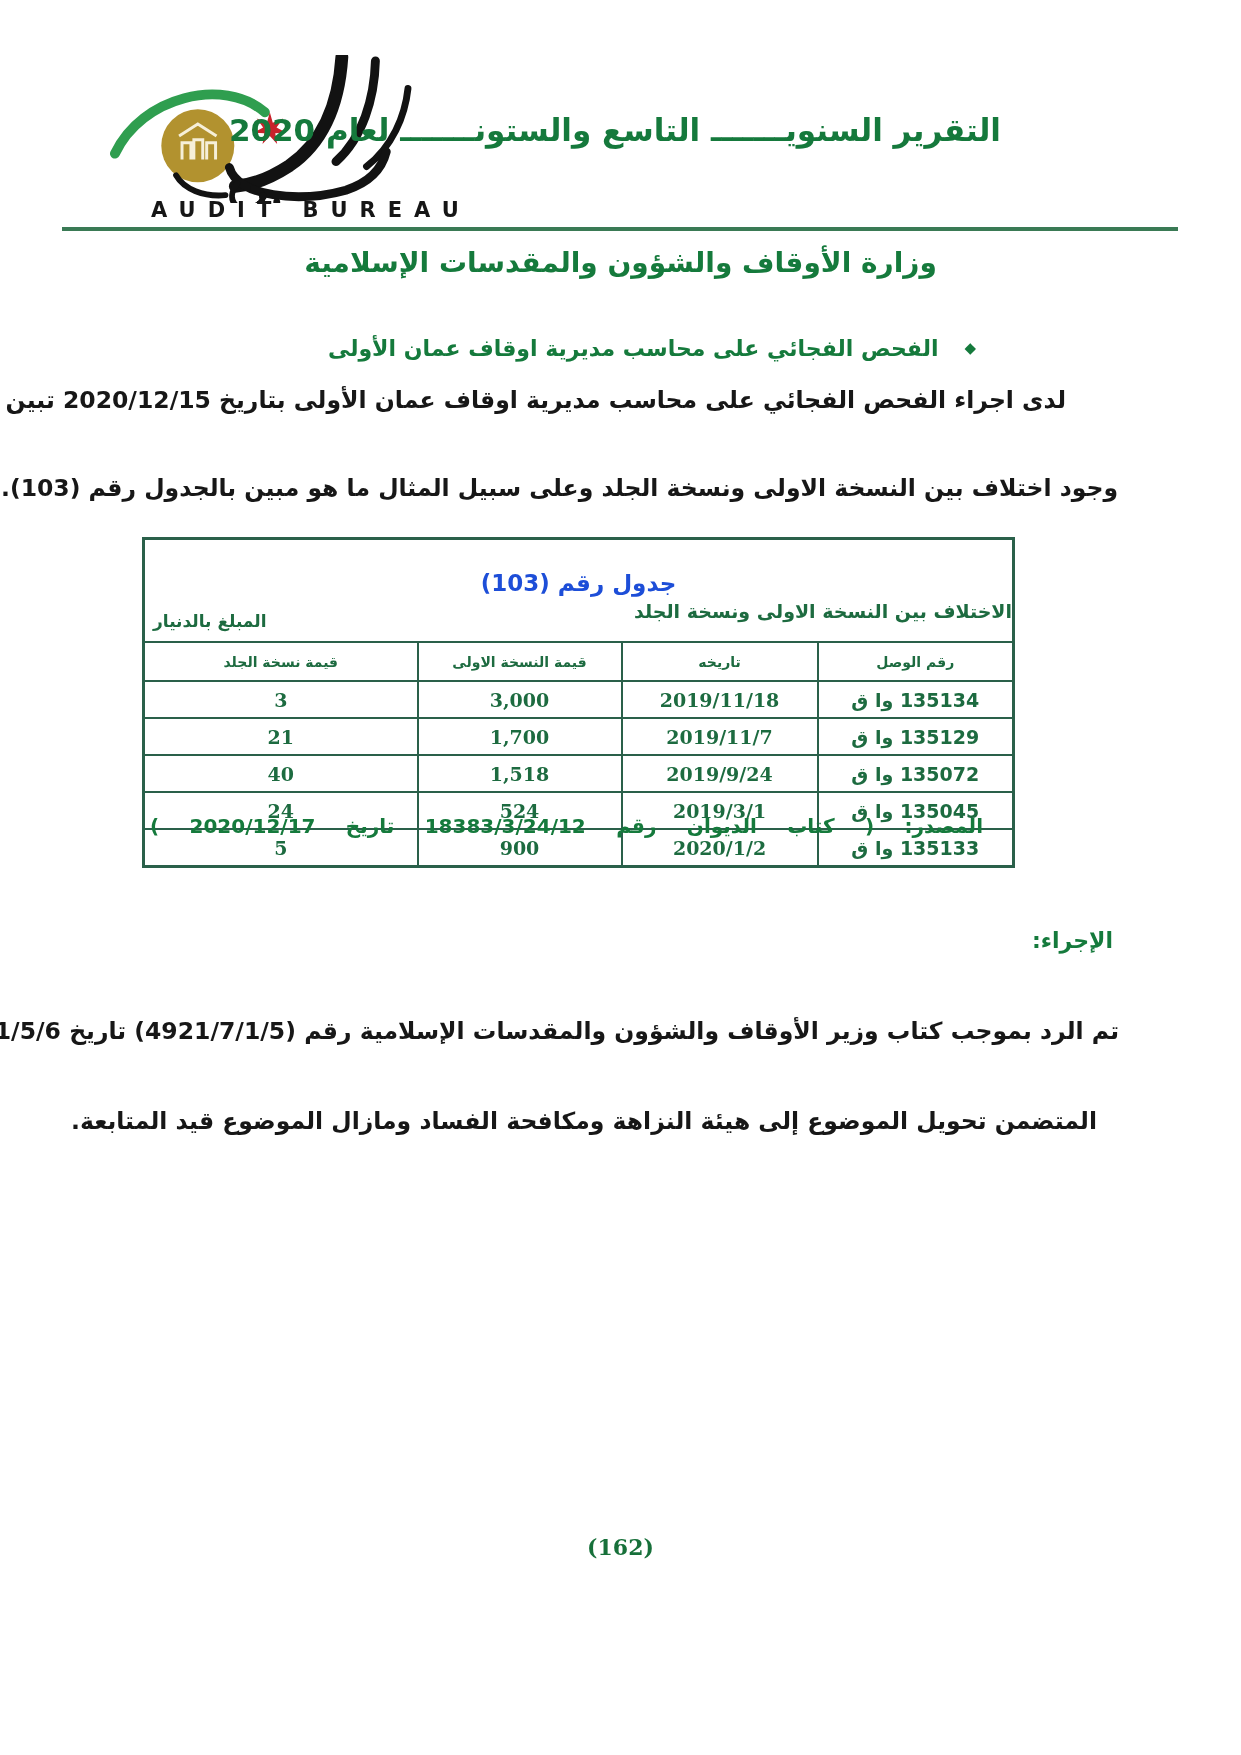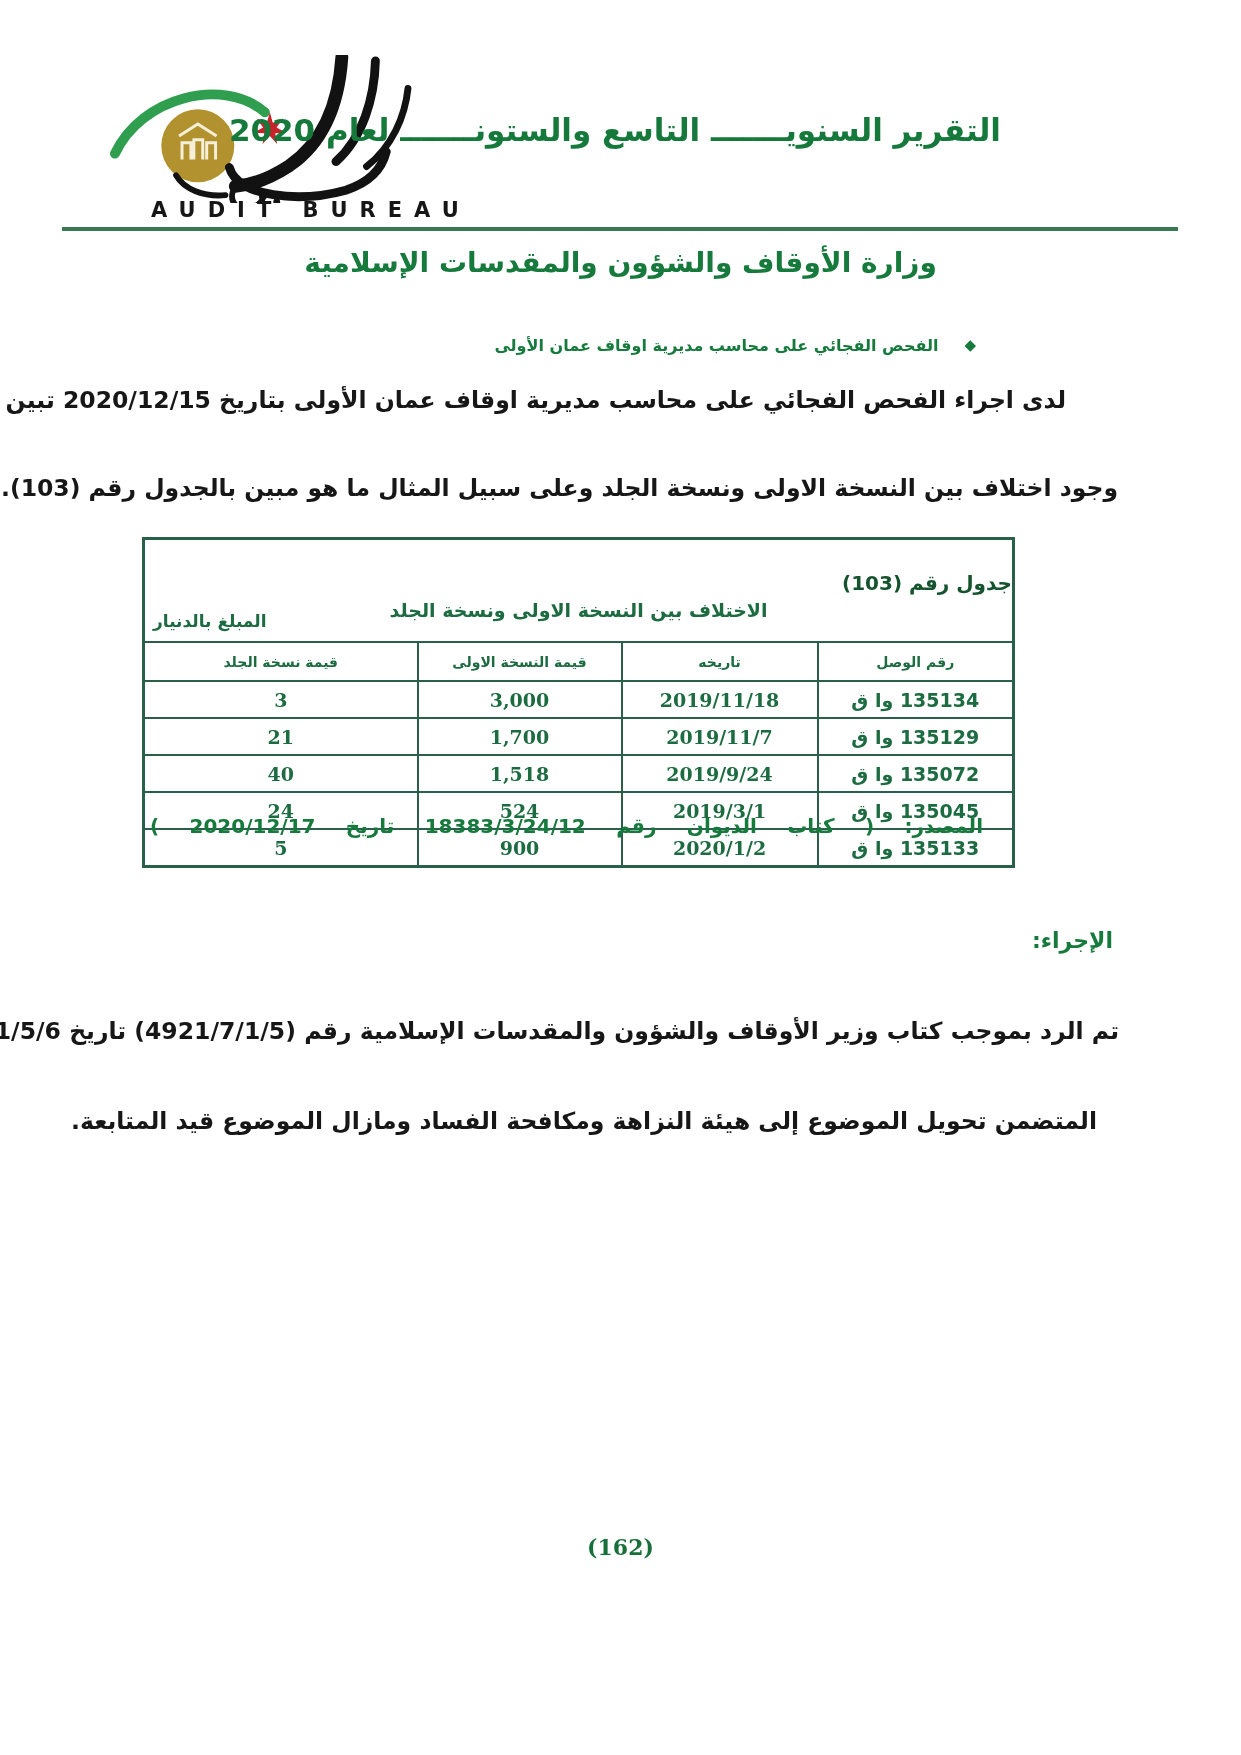--- a/index.html
+++ b/index.html
@@ -15,38 +15,38 @@
     font-size:31px;font-weight:700;color:#15793c;white-space:nowrap;direction:rtl;}
   .head-rule{position:absolute;left:62px;top:227px;width:1116px;height:4px;background:#3a7a55;}
 
   .ministry-title{position:absolute;left:0;right:0;top:246px;text-align:center;
     font-size:28px;font-weight:700;color:#157a3c;}
 
   
   .section-head{position:absolute;right:265px;top:336px;display:flex;direction:rtl;
     align-items:center;gap:26px;}
   .diamond{color:#157a3c;font-size:15px;line-height:1;}
-  .section-title{font-size:16px;font-weight:700;color:#157a3c;white-space:nowrap;}
+  .section-title{font-size:22px;font-weight:700;color:#157a3c;white-space:nowrap;}
 
   
   .body-par{position:absolute;left:127px;right:123px;top:356px;color:#171717;
     font-size:23.5px;font-weight:700;}
   .body-line{height:88px;line-height:88px;white-space:nowrap;
     text-align:justify;text-align-last:justify;}
   .body-line.l1{padding-right:52px;padding-left:14px;}
   .body-line.l2{padding-left:88px;}
 
   
   .tbl{position:absolute;left:142px;top:537px;width:870px;border-collapse:collapse;
     direction:rtl;table-layout:fixed;}
   .tbl td,.tbl th{border:2px solid #2a604a;color:#1d6b40;}
   .tbl{border:3px solid #2a604a;}
   .tbl .caption-cell{height:101px;position:relative;padding:0;}
-  .tbl-title{ text-align:right;font-size:20px;font-weight:700;color:#14532d;margin-top:10px;}
-  .tbl-sub{ text-align:center;font-size:19px;font-weight:700;color:#1d6b40;margin-top:4px;}
+  .tbl-title{ text-align:center;font-size:23px;font-weight:700;color:#1d4ed8;margin-top:10px;}
+  .tbl-sub{ font-size:19px;font-weight:700;color:#1d6b40;margin-top:4px;}
   .tbl-note{position:absolute;left:8px;bottom:10px;font-size:17px;font-weight:700;color:#1d6b40;}
   .tbl th{height:35px;font-size:14px;font-weight:700;text-align:center;}
   .tbl td.cell{height:33px;font-size:19px;font-weight:700;text-align:center;}
   .num{font-family:"DejaVu Serif",serif;}
 
   .source-line{position:absolute;left:150px;right:258px;top:808px;height:36px;line-height:36px;
     font-size:20px;font-weight:700;color:#157a3c;white-space:nowrap;
     text-align:justify;text-align-last:justify;direction:rtl;}
 
   

